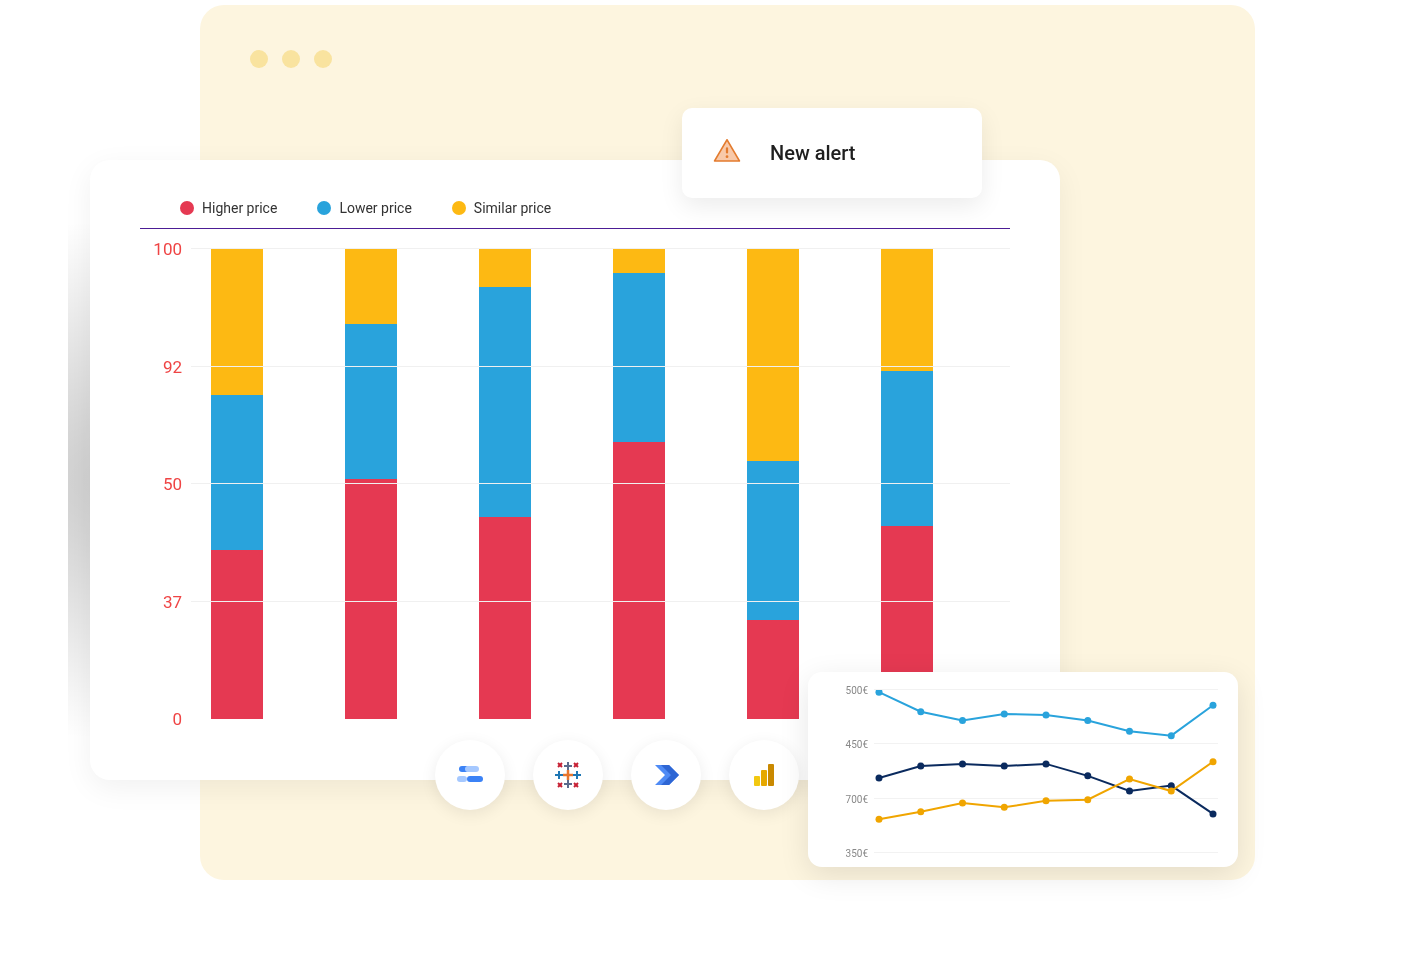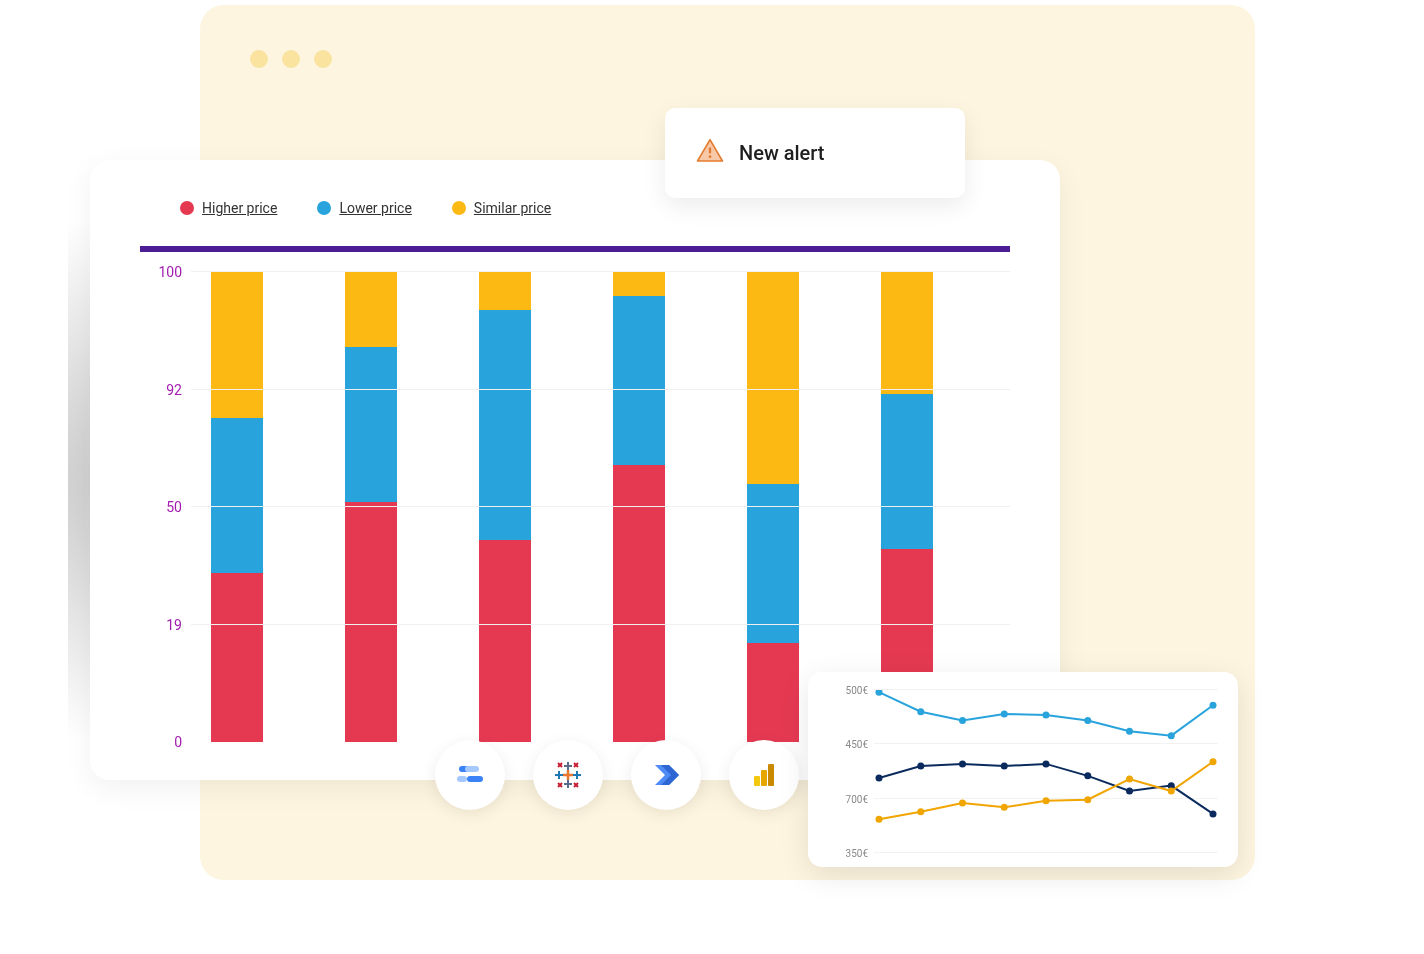--- a/index.html
+++ b/index.html
@@ -50,46 +50,45 @@
   height: 620px;
   background: #fff;
   border-radius: 20px;
   box-shadow: 0 8px 30px rgba(0,0,0,0.06);
   padding: 40px 50px 40px 50px;
   z-index: 2;
 }
 .legend {
   display: flex;
   gap: 40px;
-  padding: 0 0 30px 40px;
-  border-bottom: 6px solid #4c1d95;
+  padding: 0 0 12px 40px;
+  border-bottom: 1px solid #4c1d95;
   font-size: 14px;
   color: #333;
   align-items: center;
-  text-decoration: underline;
 }
 .legend-item { display: flex; align-items: center; gap: 8px; }
 .swatch { width: 14px; height: 14px; border-radius: 50%; }
 .chart-body {
   position: relative;
   margin-top: 20px;
   height: 470px;
   display: flex;
 }
 .y-axis {
   width: 50px;
   position: relative;
   height: 100%;
 }
 .y-tick {
   position: absolute;
   right: 8px;
   transform: translateY(50%);
-  font-size: 14px;
-  color: #a21caf;
+  font-size: 17px;
+  color: #ef4444;
 }
 .plot {
   flex: 1;
   position: relative;
   height: 100%;
   border-left: 1px solid transparent;
 }
 .gridline {
   position: absolute;
   left: 0; right: 0;
@@ -106,30 +105,30 @@
 }
 .bar {
   width: 52px;
   height: 100%;
   display: flex;
   flex-direction: column-reverse;
 }
 .seg { width: 100%; }
 .alert-card {
   position: absolute;
-  left: 665px;
+  left: 682px;
   top: 108px;
   width: 300px;
   height: 90px;
   background: #fff;
   border-radius: 10px;
   box-shadow: 0 8px 24px rgba(0,0,0,0.08);
   display: flex;
   align-items: center;
-  gap: 14px;
+  gap: 28px;
   padding: 0 30px;
   z-index: 5;
 }
 .alert-text { font-size: 20px; color: #1f1f1f; font-weight: 500; }
 .logo-strip {
   position: absolute;
   left: 435px;
   top: 740px;
   display: flex;
   gap: 28px;
@@ -205,21 +204,21 @@
     </div>
     <div class="legend-item">
       <span class="swatch" style="background:#fdb913"></span>
       <span>Similar price</span>
     </div>
   </div>
 
   <div class="chart-body">
     <div class="y-axis" id="y-axis">
         <div class="y-tick" style="bottom: 0%;">0</div>
-        <div class="y-tick" style="bottom: 25%;">19</div>
+        <div class="y-tick" style="bottom: 25%;">37</div>
         <div class="y-tick" style="bottom: 50%;">50</div>
         <div class="y-tick" style="bottom: 75%;">92</div>
         <div class="y-tick" style="bottom: 100%;">100</div>
       </div>
     <div class="plot" id="plot">
       <div class="bars" id="bars">
           <div class="bar">
             <div class="seg" style="height: 36%; background: rgb(229, 57, 82);"></div>
             <div class="seg" style="height: 33%; background: rgb(41, 163, 220);"></div>
             <div class="seg" style="height: 31%; background: rgb(253, 185, 19);"></div>

